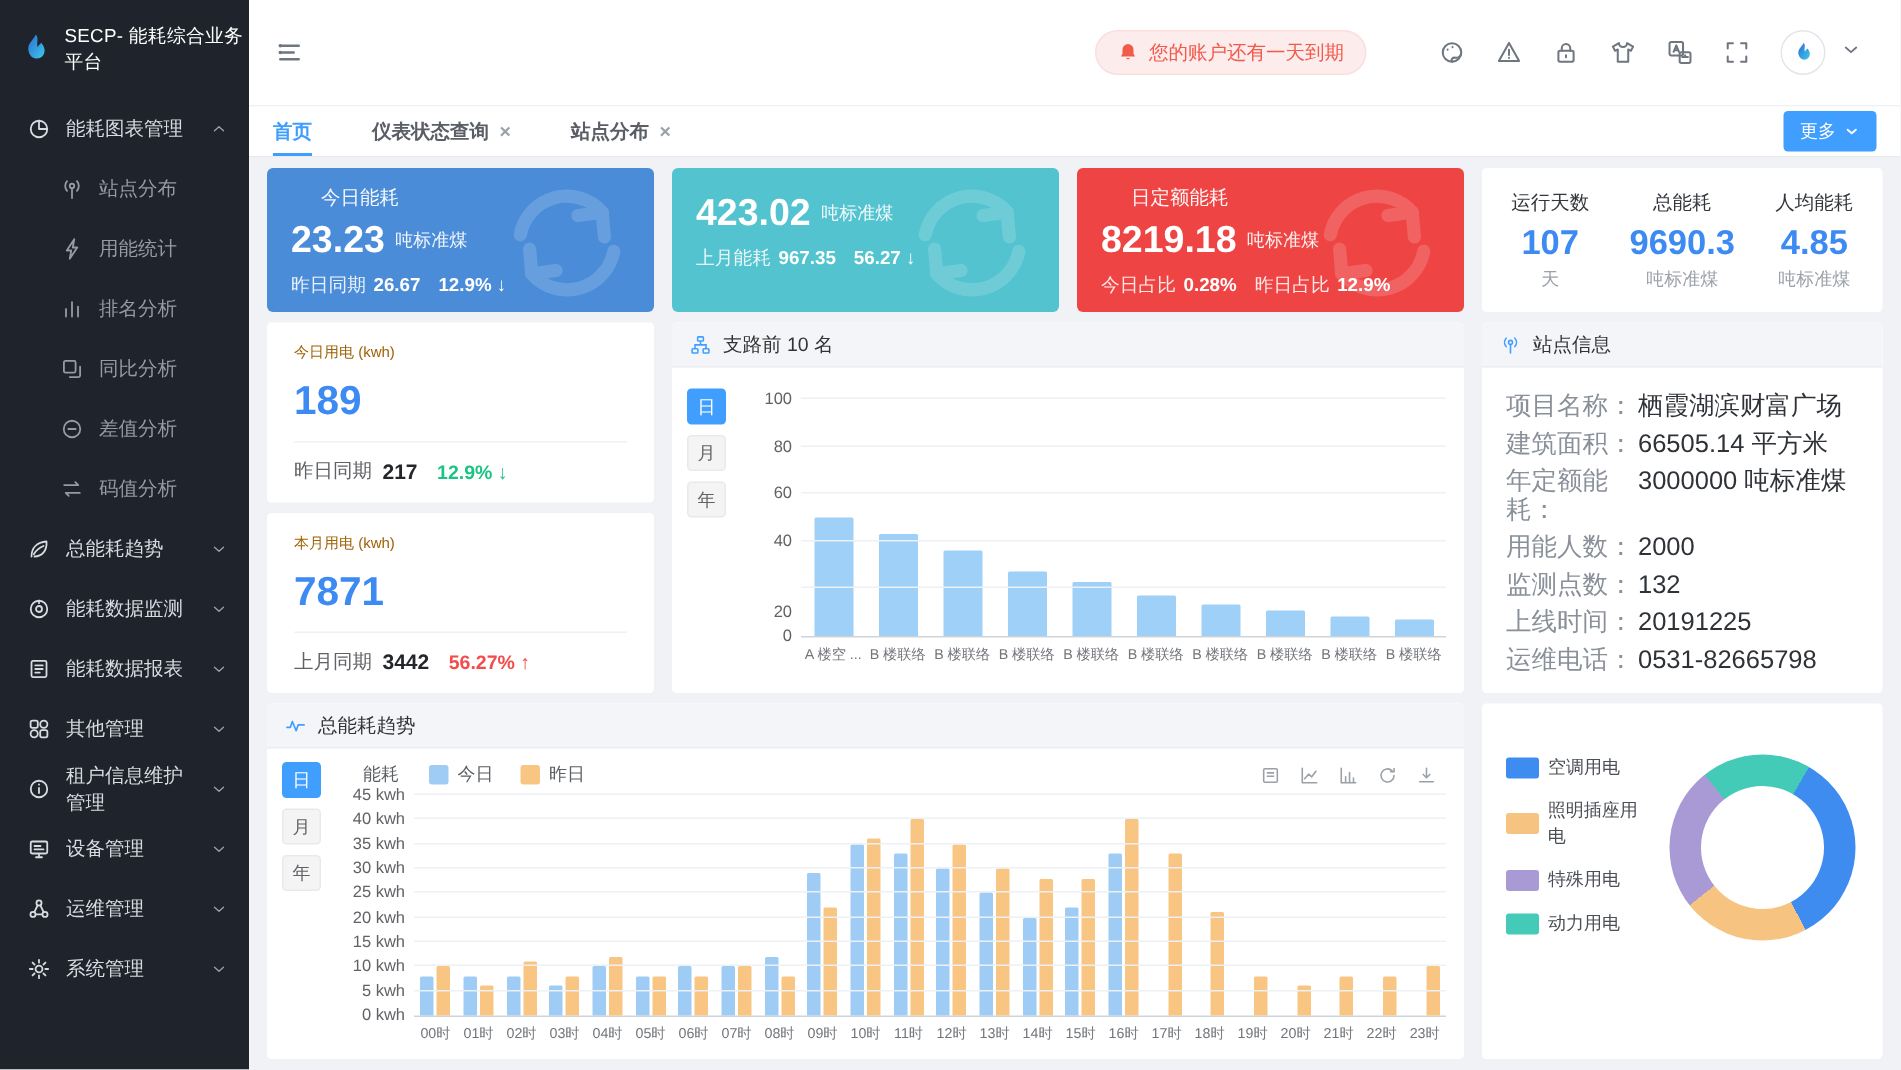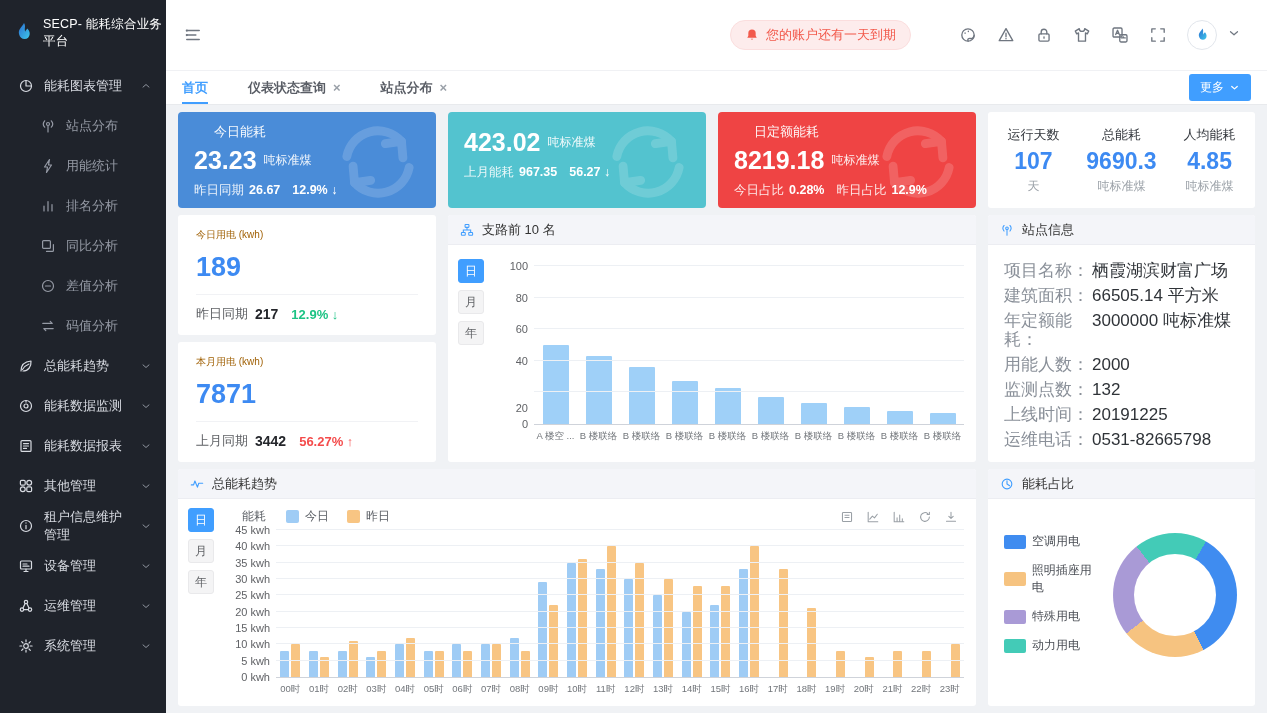--- a/index.html
+++ b/index.html
@@ -805,29 +805,20 @@
                   <span>21时</span>
                   <span>22时</span>
                   <span>23时</span>
                 </div>
               </div>
           </div>
         </div>
       </div>
 
       <div class="panel">
-        <div class="panel-head">
-          <span class="picon">
-            <svg width="14" height="14" viewBox="0 0 16 16" fill="none" stroke="currentColor" stroke-width="1.3" stroke-linecap="round" stroke-linejoin="round">
-                <circle cx="8" cy="8" r="5.5"></circle>
-                <path d="M8 4.4V8l3 1.9"></path>
-              </svg>
-          </span>
-          <span>能耗占比</span>
-        </div>
         <div class="ratio-body">
           <div class="ratio-legend" id="ratio-legend">
               <span class="legend-item">
                 <span class="legend-sq" style="width:22px;height:14px;background:#3f8cf0"></span>
                 <span>空调用电</span>
               </span>
               <span class="legend-item">
                 <span class="legend-sq" style="width:22px;height:14px;background:#f6c380"></span>
                 <span>照明插座用电</span>
               </span>

